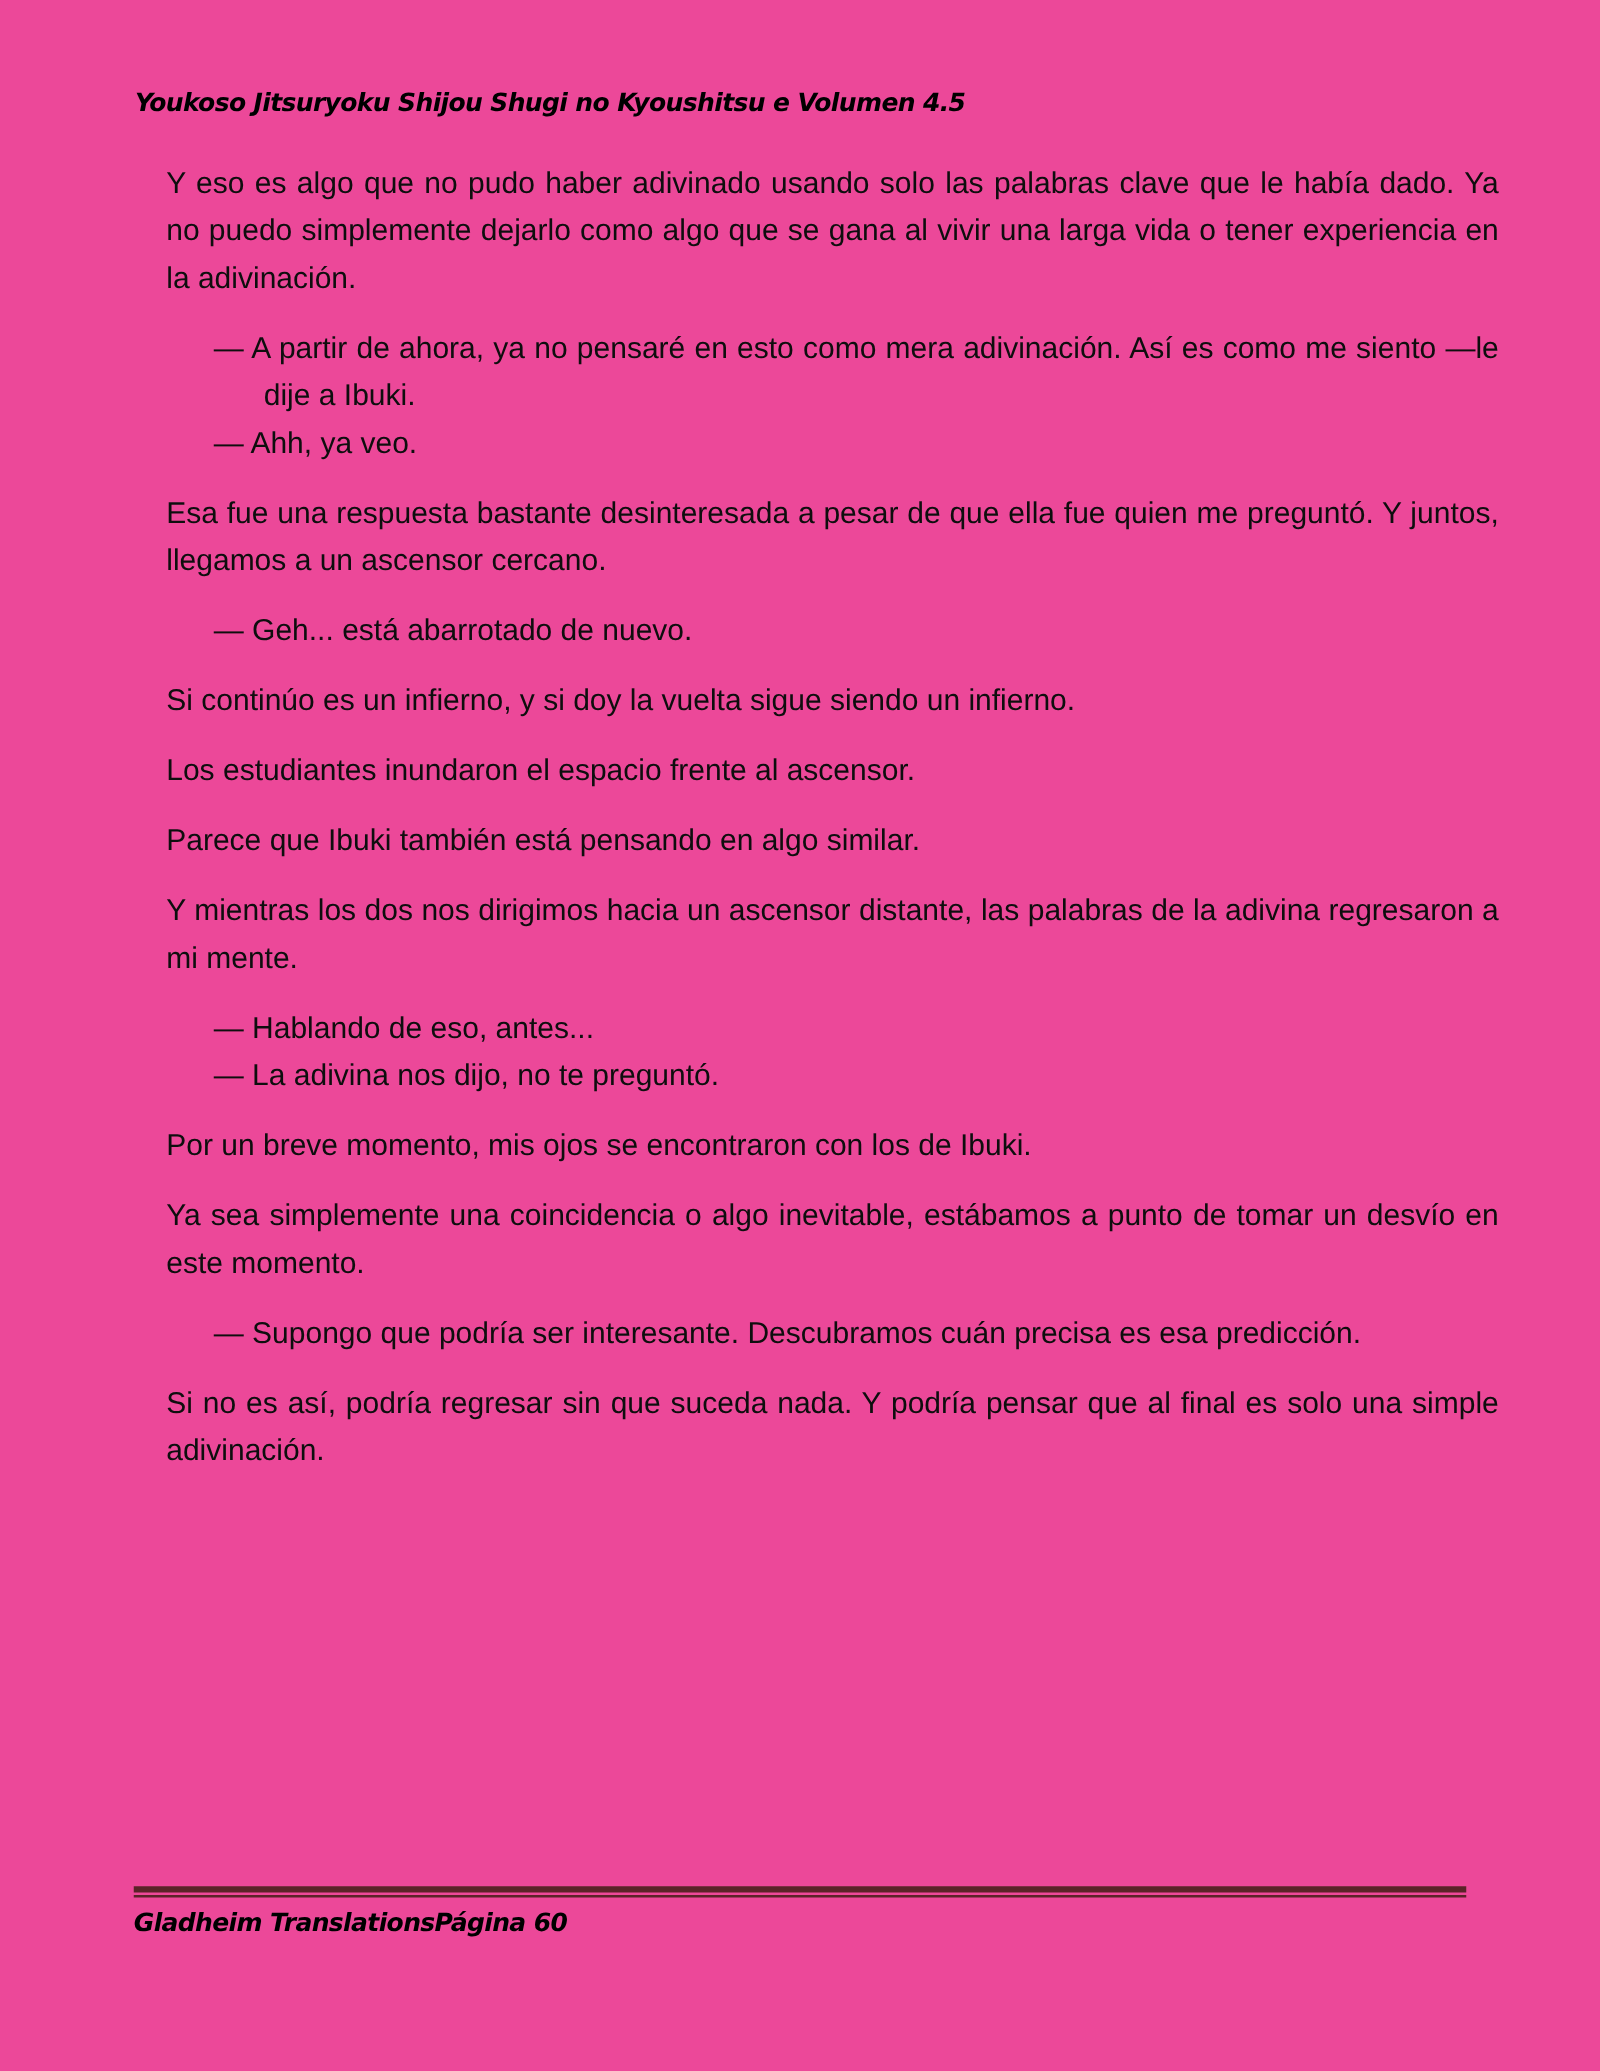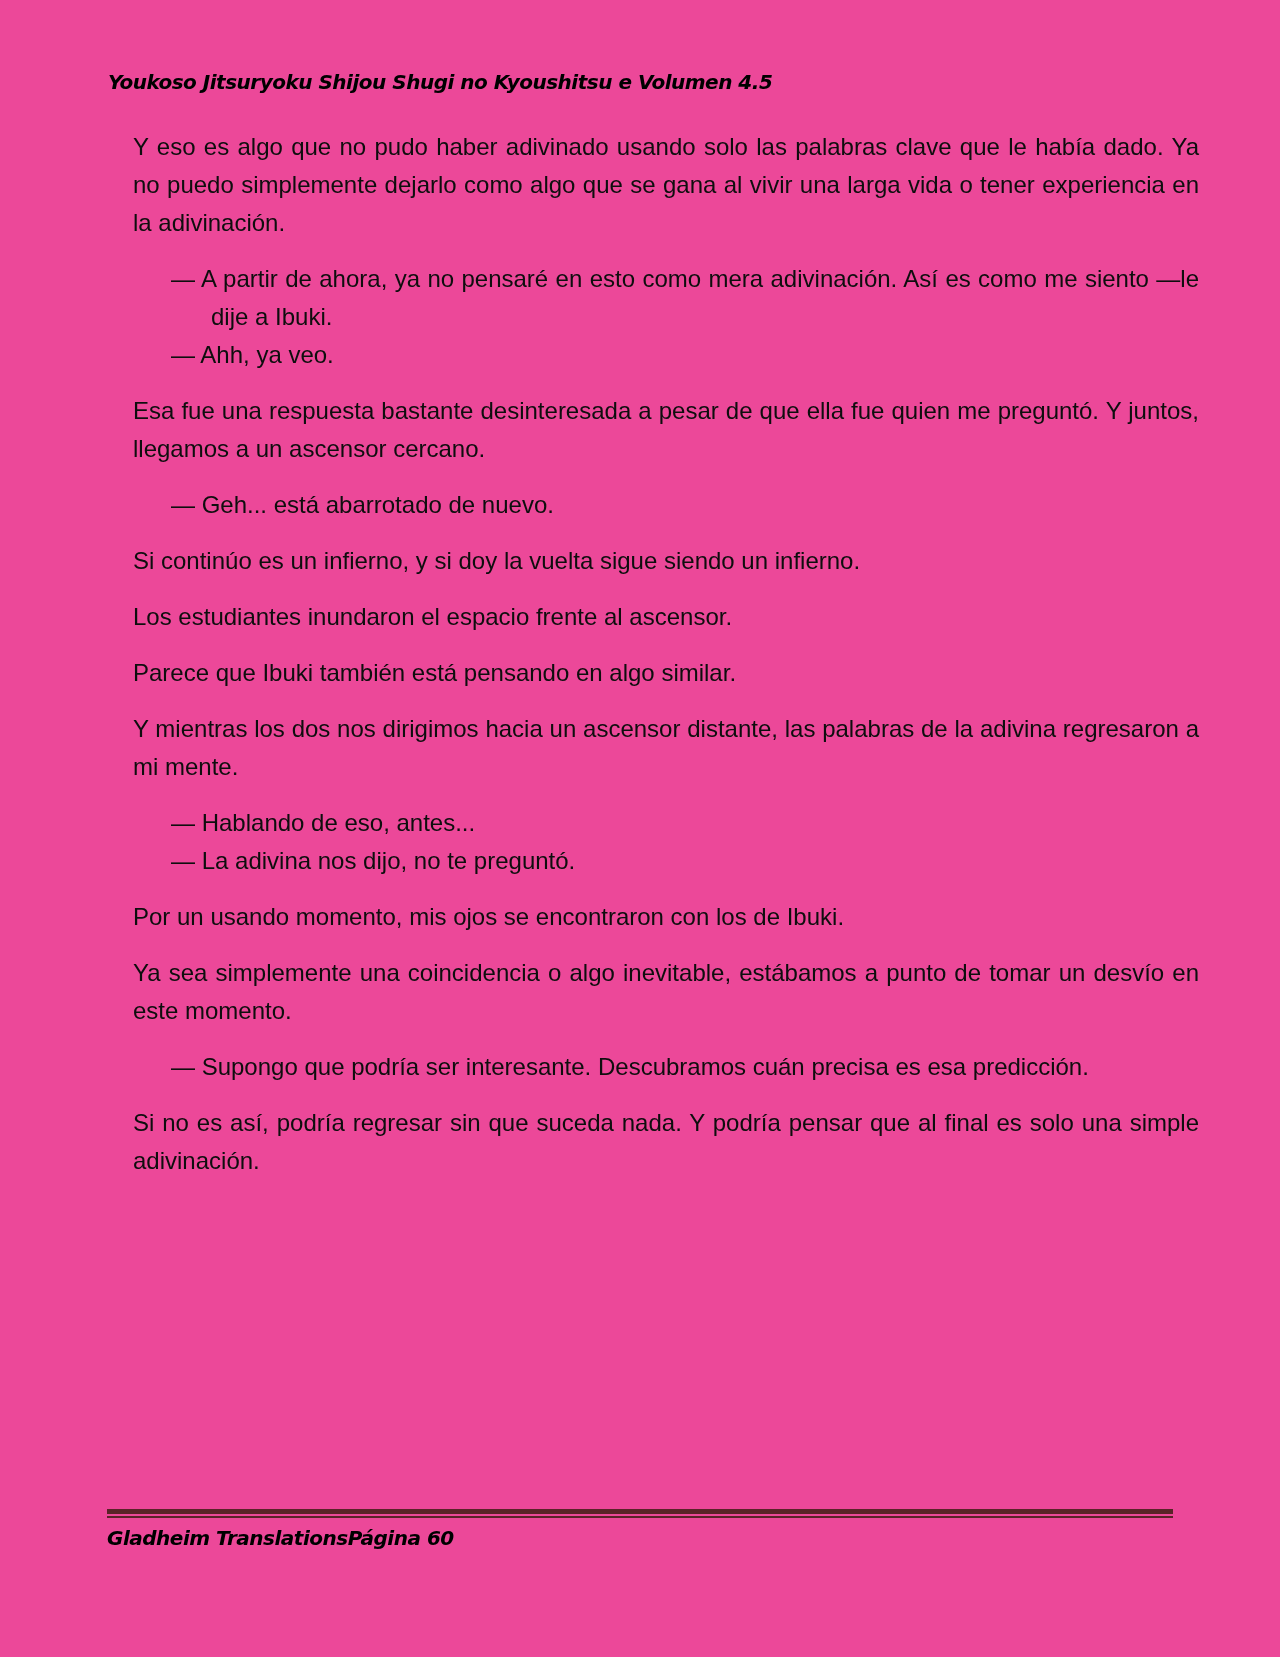--- a/index.html
+++ b/index.html
@@ -87,21 +87,21 @@
       <p class="para">Si continúo es un infierno, y si doy la vuelta sigue siendo un infierno.</p>
       <p class="para">Los estudiantes inundaron el espacio frente al ascensor.</p>
       <div class="dialogue">
       </div>
       <p class="para">Parece que Ibuki también está pensando en algo similar.</p>
       <p class="para">Y mientras los dos nos dirigimos hacia un ascensor distante, las palabras de la adivina regresaron a mi mente.</p>
       <div class="dialogue">
         <p class="dialogue-line">— Hablando de eso, antes...</p>
         <p class="dialogue-line">— La adivina nos dijo, no te preguntó.</p>
       </div>
-      <p class="para">Por un usando momento, mis ojos se encontraron con los de Ibuki.</p>
+      <p class="para">Por un breve momento, mis ojos se encontraron con los de Ibuki.</p>
       <p class="para">Ya sea simplemente una coincidencia o algo inevitable, estábamos a punto de tomar un desvío en este momento.</p>
       <div class="dialogue">
         <p class="dialogue-line">— Supongo que podría ser interesante. Descubramos cuán precisa es esa predicción.</p>
       </div>
       <p class="para">Si no es así, podría regresar sin que suceda nada. Y podría pensar que al final es solo una simple adivinación.</p>
     </div>
 
   <div class="footer">
     <div>
       <div class="rule-thick" style="background: rgb(90, 35, 40);"></div>

